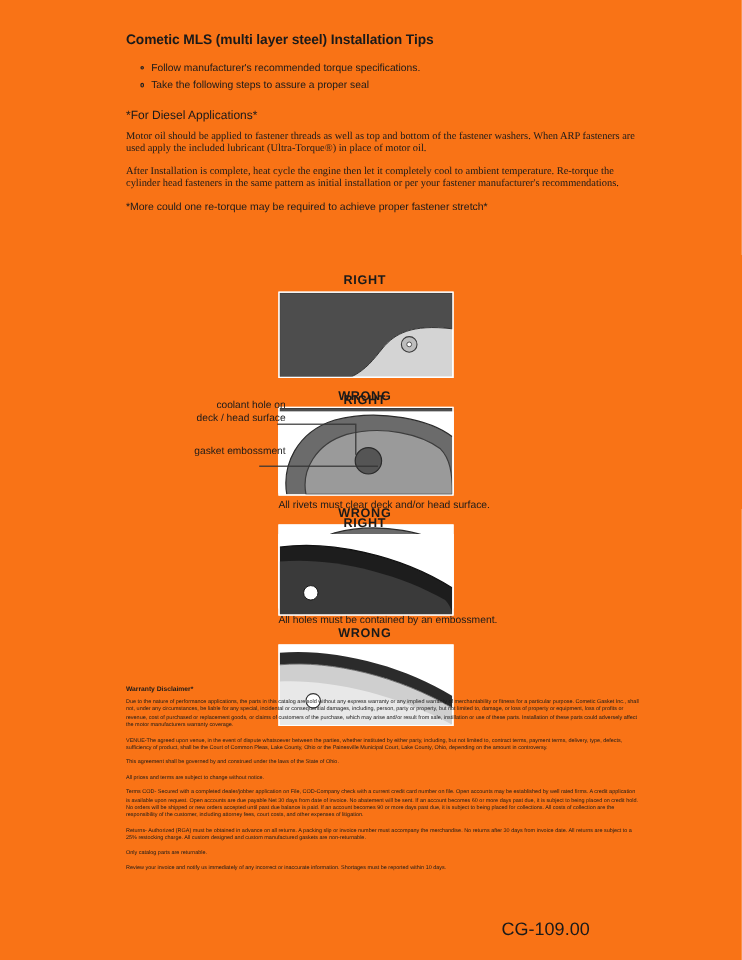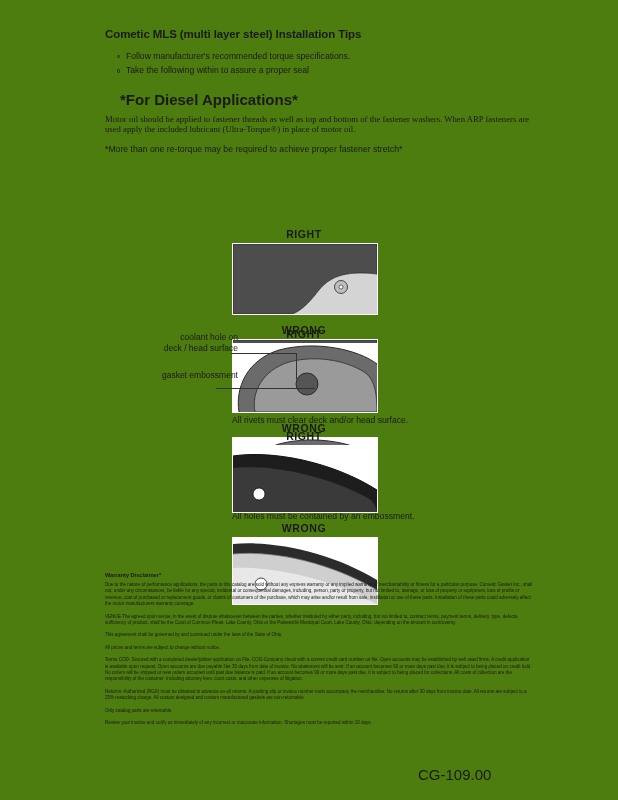--- a/index.html
+++ b/index.html
@@ -9,21 +9,21 @@
     background:#ffffff;
     font-family:"Liberation Sans", sans-serif;
     color:#1a1a1a;
     position:relative;
     overflow:hidden;
   }
   .page{
     position:absolute;
     left:0; top:0;
     width:618px; height:800px;
-    background:#4d7c0f;
+    background:#f97316;
   }
   .content{
     position:absolute;
     left:105px;
     top:28px;
     width:430px;
   }
   h1.title{
     font-size:11.5px;
     font-weight:bold;
@@ -64,23 +64,23 @@
   }
   ul.sub > li:before{
     content:"";
     position:absolute;
     left:3px; top:5px;
     width:3.2px;height:3.2px;
     background:#222;
     border-radius:50%;
   }
   h2.subhead{
-    font-size:15px;
-    font-weight:bold;
-    margin:13px 0 6px 15px;
+    font-size:10px;
+    font-weight:normal;
+    margin:13px 0 6px 0;
   }
   p.body{
     font-size:8.7px;
     line-height:10px;
     margin:0 0 9px 0;
     font-family:Liberation Serif, serif;
   }
   p.note{
     font-size:8.7px;
     line-height:13px;
@@ -178,27 +178,28 @@
 <body>
 
 <div class="page">
 
   <div class="content">
     <h1 class="title">Cometic MLS (multi layer steel) Installation Tips</h1>
 
     <ul class="bullets">
       <li>Follow manufacturer's recommended torque specifications.</li>
       <li>
-        <span>Take the following within to assure a proper seal</span>
+        <span>Take the following steps to assure a proper seal</span>
       </li>
     </ul>
 
     <h2 class="subhead">*For Diesel Applications*</h2>
     <p class="body">Motor oil should be applied to fastener threads as well as top and bottom of the fastener washers. When ARP fasteners are used apply the included lubricant (Ultra-Torque®) in place of motor oil.</p>
-    <p class="note">*More than one re-torque may be required to achieve proper fastener stretch*</p>
+    <p class="body">After Installation is complete, heat cycle the engine then let it completely cool to ambient temperature. Re-torque the cylinder head fasteners in the same pattern as initial installation or per your fastener manufacturer's recommendations.</p>
+    <p class="note">*More could one re-torque may be required to achieve proper fastener stretch*</p>
   </div>
 
   <div class="figs">
     <div class="figrow">
       <div class="figcell">
         <div class="figlabel">RIGHT</div>
         <div class="fig">
           <svg width="144" height="70" viewBox="0 0 144 70">
             <rect x="0" y="0" width="144" height="70" fill="#ffffff"></rect>
             <path d="M0,0 H144 V30 C110,26 96,34 86,46 C78,56 72,64 60,70 H0 Z" fill="#4d4d4d"></path>

